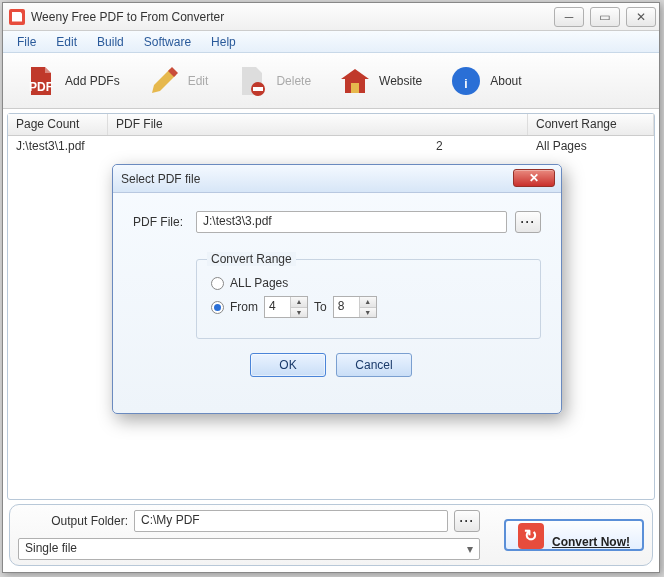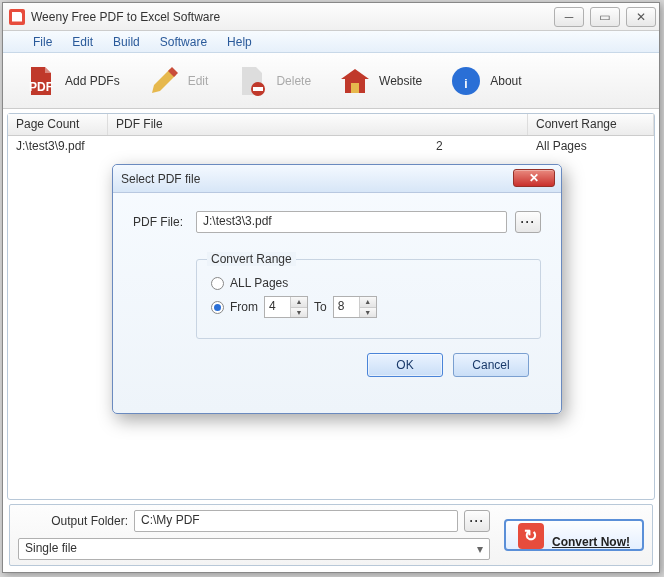--- a/index.html
+++ b/index.html
@@ -7,41 +7,41 @@
 
 .window { position: absolute; left: 2px; top: 2px; width: 658px; height: 571px; background: #fff; border: 1px solid #888; box-shadow: 2px 2px 8px rgba(0,0,0,0.3); }
 
 .titlebar { height: 28px; background: linear-gradient(#fdfdfd, #f0f0f0); display: flex; align-items: center; border-bottom: 1px solid #ccc; }
 .titlebar-icon { width: 16px; height: 16px; margin: 0 6px; background: #e74c3c; border-radius: 2px; position: relative; }
 .titlebar-icon::after { content: ''; position: absolute; left: 3px; top: 3px; width: 10px; height: 10px; background: #fff; clip-path: polygon(0 0, 80% 0, 100% 20%, 100% 100%, 0 100%); }
 .titlebar-text { flex: 1; color: #333; font-size: 12px; }
 .win-controls { display: flex; }
 .win-btn { width: 30px; height: 20px; margin: 2px 3px; border: 1px solid #b0b0b0; border-radius: 3px; background: linear-gradient(#fdfdfd,#e8e8e8); display: flex; align-items: center; justify-content: center; color: #555; cursor: pointer; }
 
-.menubar { height: 22px; background: linear-gradient(#f7fbff, #e6f0fa); border-bottom: 1px solid #c8d8e8; display: flex; align-items: center; padding: 0 20px; }
+.menubar { height: 22px; background: linear-gradient(#f7fbff, #e6f0fa); border-bottom: 1px solid #c8d8e8; display: flex; align-items: center; padding: 0 4px; }
 .menu-item { padding: 2px 10px; color: #2a5a9a; cursor: pointer; }
 
 .toolbar { height: 56px; background: linear-gradient(#fefefe, #f0f0f0); border-bottom: 1px solid #ccc; display: flex; align-items: center; gap: 0; padding: 0 8px; }
 .tool-btn { display: flex; align-items: center; gap: 8px; padding: 6px 14px; cursor: pointer; color: #333; }
 .tool-btn.disabled { color: #aaa; }
 .tool-icon { width: 32px; height: 32px; display: flex; align-items: center; }
 
 .content-frame { margin: 4px; border: 1px solid #b8c8d8; border-radius: 3px; height: calc(100% - 182px); background: #fff; }
 .table-header { height: 22px; background: linear-gradient(#fdfdfd,#ececec); border-bottom: 1px solid #ccc; display: flex; }
 .th { padding: 3px 8px; border-right: 1px solid #ddd; color: #333; }
 .th.c1 { width: 420px; }
 .th.c2 { width: 100px; }
 .th.c3 { flex: 1; }
 .table-row { display: flex; height: 20px; align-items: center; color: #333; }
 .td { padding: 2px 8px; }
 .td.c1 { width: 420px; }
 .td.c2 { width: 100px; }
 .td.c3 { flex: 1; }
 
-.bottom-panel { position: absolute; left: 6px; right: 6px; bottom: 6px; height: 62px; border: 1px solid #b8c8d8; border-radius: 2px; background: linear-gradient(#fdfdfd,#f4f4f4); display: flex; align-items: center; padding: 6px 8px; gap: 14px; }
+.bottom-panel { position: absolute; left: 6px; right: 6px; bottom: 6px; height: 62px; border: 1px solid #b8c8d8; border-radius: 10px; background: linear-gradient(#fdfdfd,#f4f4f4); display: flex; align-items: center; padding: 6px 8px; gap: 24px; }
 .bottom-form { flex: 1; display: flex; flex-direction: column; gap: 6px; }
 .form-row { display: flex; align-items: center; gap: 6px; }
 .form-label { width: 110px; text-align: right; color: #333; }
 .text-input { flex: 1; height: 22px; border: 1px solid #b0b0b0; background: #fff; padding: 2px 6px; border-radius: 2px; color: #333; }
 .browse-btn { width: 26px; height: 22px; border: 1px solid #aaa; border-radius: 3px; background: linear-gradient(#fdfdfd,#e8e8e8); display: flex; align-items: center; justify-content: center; cursor: pointer; color: #333; font-weight: bold; letter-spacing: 1px; }
 .select-input { flex: 1; height: 22px; border: 1px solid #b0b0b0; background: #fff; padding: 2px 6px; border-radius: 2px; color: #333; position: relative; }
 .select-input::after { content: '▾'; position: absolute; right: 6px; top: 3px; color: #666; }
 .convert-btn { width: 140px; height: 32px; border: 2px solid #5a8fd8; border-radius: 4px; background: linear-gradient(#fdfeff,#e4efff); display: flex; align-items: flex-end; justify-content: center; gap: 8px; cursor: pointer; font-weight: bold; color: #222; text-decoration: underline; }
 .convert-icon { width: 26px; height: 26px; background: #e74c3c; border-radius: 4px; position: relative; }
 .convert-icon::after { content: '↻'; color: #fff; position: absolute; left: 6px; top: 3px; font-size: 16px; }
@@ -57,31 +57,31 @@
 .fieldset { border: 1px solid #c8d4e2; border-radius: 3px; margin-left: 63px; padding: 10px 14px 14px 14px; position: relative; margin-bottom: 14px; }
 .fieldset-legend { position: absolute; top: -8px; left: 10px; background: #eef4fa; padding: 0 4px; color: #333; }
 .radio-row { display: flex; align-items: center; gap: 6px; margin: 6px 0; color: #333; }
 .radio { width: 13px; height: 13px; border: 1px solid #888; border-radius: 50%; background: #fff; display: inline-flex; align-items: center; justify-content: center; }
 .radio.checked::after { content: ''; width: 7px; height: 7px; background: #2a6fd6; border-radius: 50%; }
 .spinner { width: 44px; height: 22px; border: 1px solid #b0b0b0; background: #fff; display: inline-flex; position: relative; }
 .spinner-val { flex: 1; padding: 2px 4px; color: #333; border-right: 1px solid #ccc; }
 .spinner-btns { width: 16px; display: flex; flex-direction: column; }
 .spin { flex: 1; background: linear-gradient(#f8f8f8,#e4e4e4); border-bottom: 1px solid #ccc; font-size: 7px; display: flex; align-items: center; justify-content: center; color: #555; cursor: pointer; }
 .spin:last-child { border-bottom: none; }
-.dialog-buttons { display: flex; justify-content: flex-end; gap: 10px; padding-right: 12px; }
+.dialog-buttons { display: flex; justify-content: center; gap: 10px; padding-right: 12px; }
 .dlg-btn { width: 76px; height: 24px; border: 1px solid #7a9fd0; border-radius: 3px; background: linear-gradient(#eaf3ff,#c9def7); display: flex; align-items: center; justify-content: center; cursor: pointer; color: #1a3a6a; }
 .dlg-btn.primary { border-color: #4a84d8; box-shadow: inset 0 0 0 1px rgba(255,255,255,0.5); }
 </style>
 </head>
 <body>
 
 <div class="window">
   <div class="titlebar">
     <div class="titlebar-icon"></div>
-    <div class="titlebar-text">Weeny Free PDF to Excel Software</div>
+    <div class="titlebar-text">Weeny Free PDF to From Converter</div>
     <div class="win-controls">
       <div class="win-btn">─</div>
       <div class="win-btn">▭</div>
       <div class="win-btn">✕</div>
     </div>
   </div>
 
   <div class="menubar">
     <div class="menu-item">File</div>
     <div class="menu-item">Edit</div>
@@ -140,21 +140,21 @@
     </div>
   </div>
 
   <div class="content-frame">
     <div class="table-header">
       <div class="th c2">Page Count</div>
       <div class="th c1">PDF File</div>
       <div class="th c3">Convert Range</div>
     </div>
     <div class="table-row">
-      <div class="td c1">J:\test3\9.pdf</div>
+      <div class="td c1">J:\test3\1.pdf</div>
       <div class="td c2">2</div>
       <div class="td c3">All Pages</div>
     </div>
   </div>
 
   <div class="bottom-panel">
     <div class="bottom-form">
       <div class="form-row">
         <div class="form-label">Output Folder:</div>
         <div class="text-input">C:\My PDF</div>

